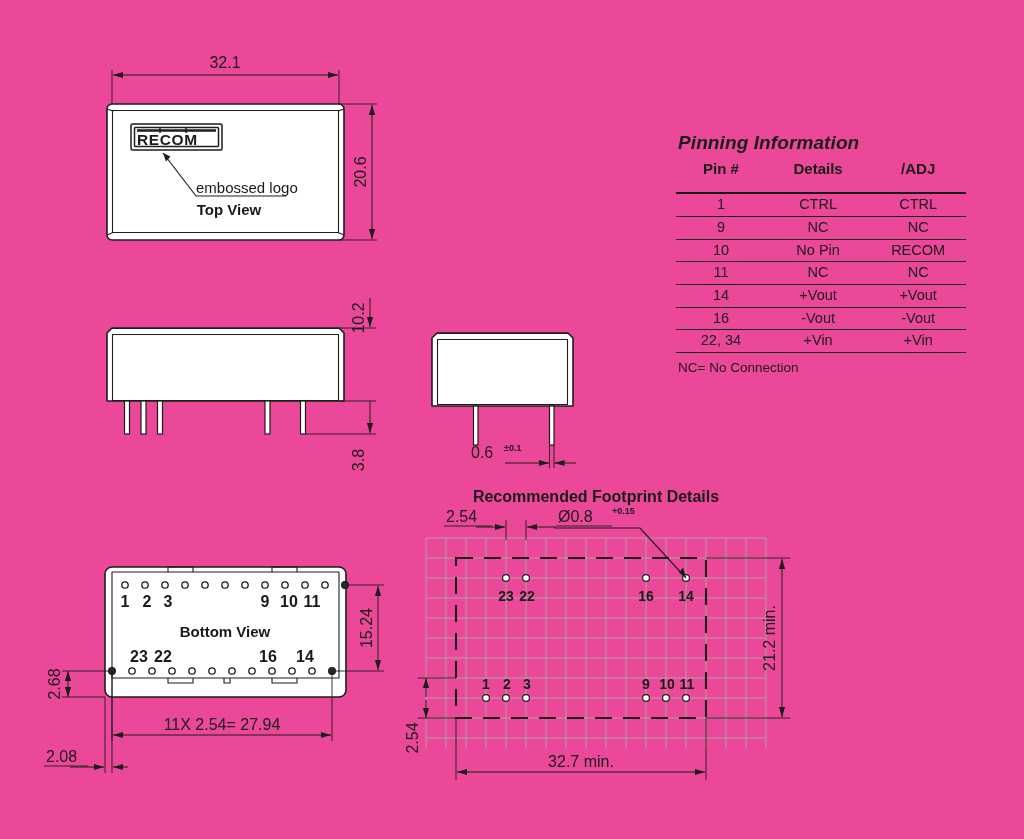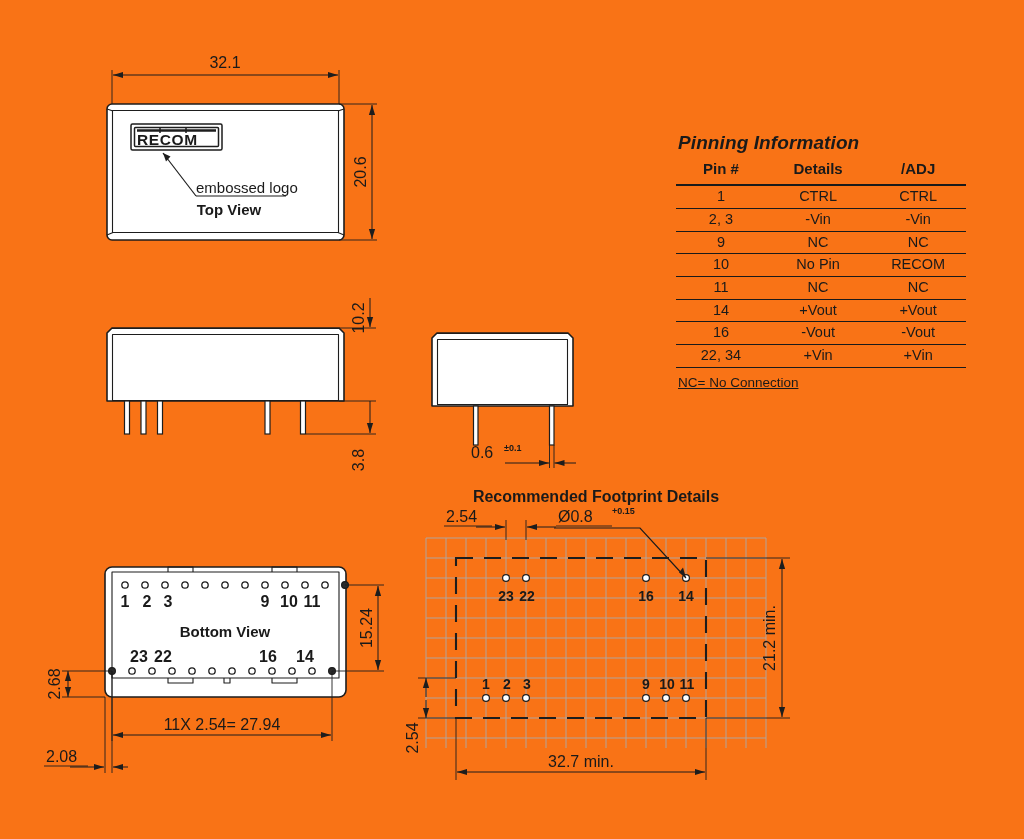--- a/index.html
+++ b/index.html
@@ -9,21 +9,21 @@
     background: #ffffff;
   }
   body {
     font-family: "Liberation Sans", sans-serif;
     color: #1a1a1a;
   }
   #page {
     position: relative;
     width: 1024px;
     height: 839px;
-    background: #f97316;
+    background: #ec4899;
     overflow: hidden;
   }
   svg { display: block; }
   .drawing-svg {
     position: absolute;
     left: 0;
     top: 0;
   }
   
   .outline      { fill: #ffffff; stroke: #1d1d1d; stroke-width: 1.6; stroke-linejoin: round; }
@@ -75,32 +75,31 @@
   table.pin-table th,
   table.pin-table td {
     text-align: center;
     padding: 2px 0 3px 0;
     font-weight: normal;
     line-height: 1.15;
   }
   table.pin-table thead th {
     font-weight: bold;
     font-size: 15px;
-    padding-bottom: 7px;
+    padding-bottom: 15px;
   }
   table.pin-table thead tr.head-row th { border-bottom: 2.2px solid #1a1a1a; }
   table.pin-table tbody tr td { border-bottom: 1.3px solid #1a1a1a; }
   table.pin-table col.c1 { width: 31%; }
   table.pin-table col.c2 { width: 36%; }
   table.pin-table col.c3 { width: 33%; }
   .table-note {
     margin-top: 7px;
     margin-left: 2px;
     font-size: 13.5px;
-    text-decoration: underline;
   }
 </style>
 </head>
 <body>
 
 <div id="page">
 
   <svg class="drawing-svg" width="400" height="300" viewBox="0 0 400 300" style="left:0px; top:0px;">
     <defs>
       <marker id="arrIn" markerWidth="11" markerHeight="8" refX="10" refY="4" orient="auto">
@@ -420,25 +419,20 @@
           <th>/ADJ</th>
         </tr>
       </thead>
       <tbody>
         <tr>
           <td>1</td>
           <td>CTRL</td>
           <td>CTRL</td>
         </tr>
         <tr>
-          <td>2, 3</td>
-          <td>-Vin</td>
-          <td>-Vin</td>
-        </tr>
-        <tr>
           <td>9</td>
           <td>NC</td>
           <td>NC</td>
         </tr>
         <tr>
           <td>10</td>
           <td>No Pin</td>
           <td>RECOM</td>
         </tr>
         <tr>

